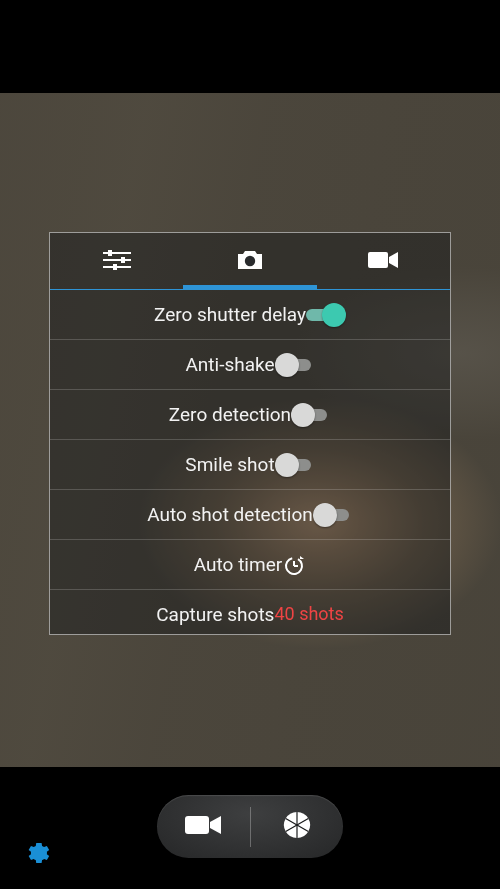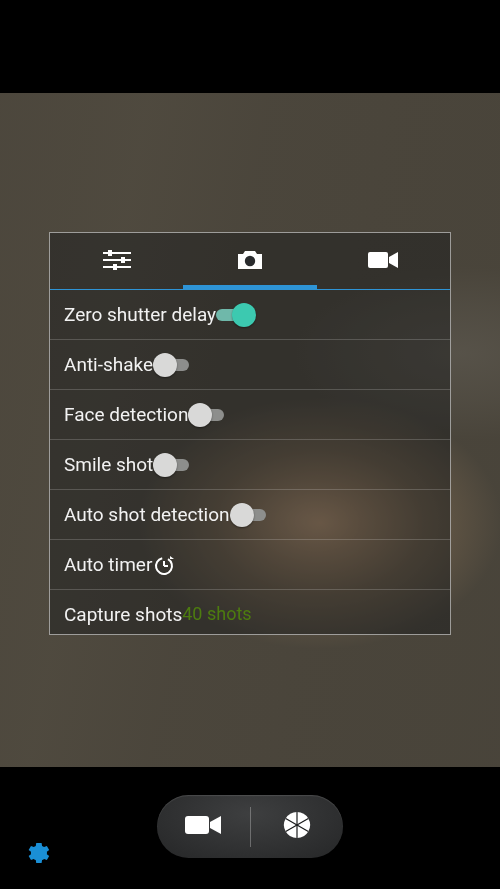--- a/index.html
+++ b/index.html
@@ -48,34 +48,34 @@
   .tab-underline {
     position: absolute;
     left: 0; right: 0; bottom: 0;
     height: 1px;
     background: #2e94d6;
   }
   .tab.active .tab-underline { height: 5px; bottom: 0; }
   .row {
     display: flex;
     align-items: center;
-    justify-content: flex-start;
+    justify-content: center;
     padding: 0 14px 0 14px;
     height: 50px;
     border-bottom: 1px solid rgba(255,255,255,0.18);
     cursor: pointer;
   }
   .row:last-child { border-bottom: none; height: 45px; align-items: flex-start; padding-top: 13px; }
   .row-label {
     color: #f2f2f2;
     font-size: 19px;
     font-weight: 400;
   }
   .row-value {
-    color: #4d7c0f;
+    color: #ef4444;
     font-size: 18px;
   }
   .toggle {
     width: 40px;
     height: 24px;
     position: relative;
   }
   .toggle-track {
     position: absolute;
     top: 6px; left: 0;
@@ -185,21 +185,21 @@
 
   <div class="row">
     <span class="row-label">Anti-shake</span>
     <div class="toggle">
       <div class="toggle-track"></div>
         <div class="toggle-thumb"></div>
     </div>
   </div>
 
   <div class="row">
-    <span class="row-label">Face detection</span>
+    <span class="row-label">Zero detection</span>
     <div class="toggle">
       <div class="toggle-track"></div>
         <div class="toggle-thumb"></div>
     </div>
   </div>
 
   <div class="row">
     <span class="row-label">Smile shot</span>
     <div class="toggle">
       <div class="toggle-track"></div>

